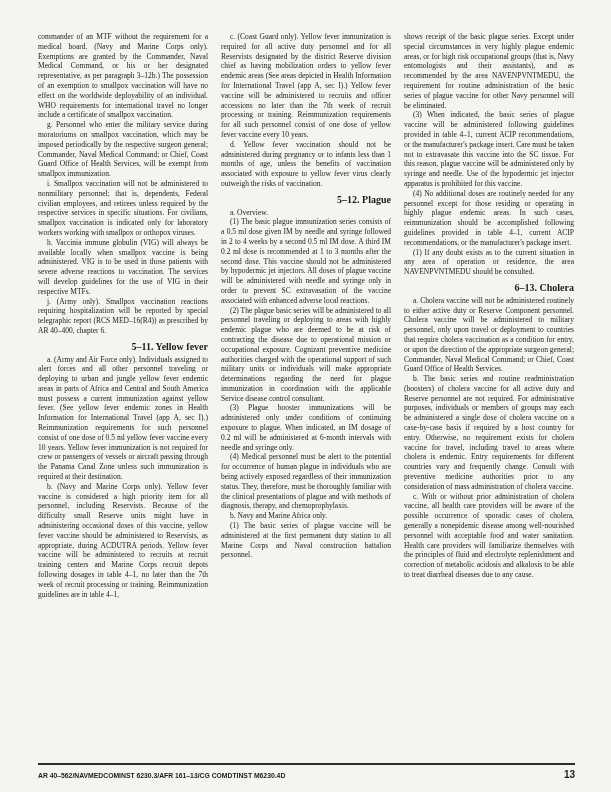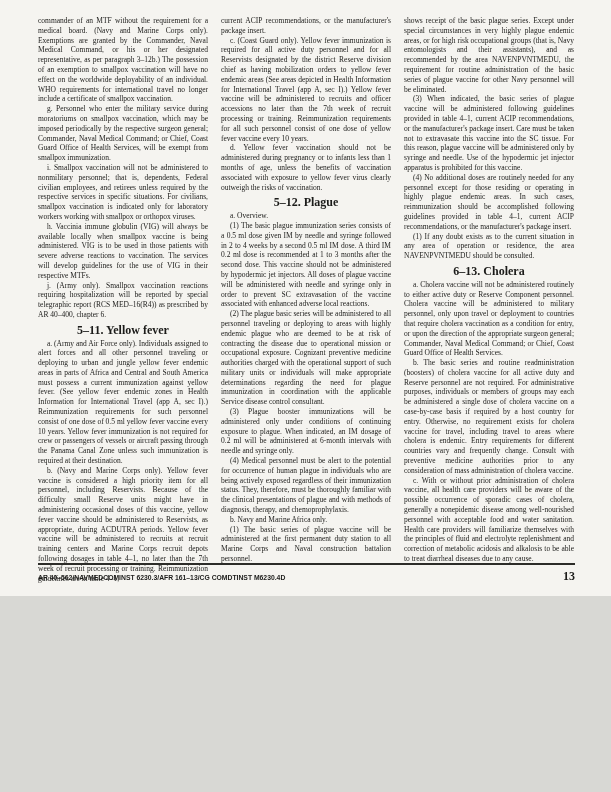--- a/index.html
+++ b/index.html
@@ -3,24 +3,24 @@
 <meta charset="utf-8">
 <style>
   html, body { margin: 0; padding: 0; }
   body {
     width: 611px; height: 792px;
     background: #d8d8d4;
     font-family: "Liberation Serif", serif;
   }
   .page {
     position: relative;
-    width: 611px; height: 596px;
+    width: 611px; height: 792px;
     box-sizing: border-box;
     background: #f5f4f0;
-    padding: 16px 36px 0 38px;
+    padding: 32px 36px 0 38px;
     color: #1b1b19;
     overflow: hidden;
   }
   .columns {
     display: flex;
     gap: 13px;
     height: 706px;
     overflow: hidden;
   }
   .col {
@@ -28,58 +28,57 @@
     flex: 0 0 170px;
     font-size: 7.5px;
     line-height: 9.8px;
     text-align: justify;
     overflow: hidden;
   }
   .col p { margin: 0; text-indent: 9px; }
   .col p.cont { text-indent: 0; }
   .col p.pi { }
   .col h3 {
-    font-size: 12px;
+    font-size: 10px;
     font-weight: bold;
     margin: 6px 0 3px 0;
-    text-align: center;
+    text-align: right;
     text-indent: 0;
   }
   .footer {
     position: absolute;
     left: 38px; right: 36px; bottom: 12px;
     border-top: 2px solid #2c2c28;
     padding-top: 4px;
     display: flex;
     justify-content: space-between;
     align-items: baseline;
     font-family: "Liberation Sans", sans-serif;
     font-weight: bold;
     font-size: 6.8px;
     color: #1b1b19;
   }
-  .footer .page-num { font-size: 12px; font-family: Liberation Serif, serif; }
+  .footer .page-num { font-size: 10px; }
 </style>
 </head>
 <body>
 
 <div class="page">
   <div class="columns">
     <div class="col">
         <p class="cont">commander of an MTF without the requirement for a medical board. (Navy and Marine Corps only). Exemptions are granted by the Commander, Naval Medical Command, or his or her designated representative, as per paragraph 3–12b.) The possession of an exemption to smallpox vaccination will have no effect on the worldwide deployability of an individual. WHO requirements for international travel no longer include a certificate of smallpox vaccination.</p>
         <p class="p">g. Personnel who enter the military service during moratoriums on smallpox vaccination, which may be imposed periodically by the respective surgeon general; Commander, Naval Medical Command; or Chief, Coast Guard Office of Health Services, will be exempt from smallpox immunization.</p>
         <p class="p">i. Smallpox vaccination will not be administered to nonmilitary personnel; that is, dependents, Federal civilian employees, and retirees unless required by the respective services in specific situations. For civilians, smallpox vaccination is indicated only for laboratory workers working with smallpox or orthopox viruses.</p>
         <p class="p">h. Vaccinia immune globulin (VIG) will always be available locally when smallpox vaccine is being administered. VIG is to be used in those patients with severe adverse reactions to vaccination. The services will develop guidelines for the use of VIG in their respective MTFs.</p>
         <p class="p">j. (Army only). Smallpox vaccination reactions requiring hospitalization will be reported by special telegraphic report (RCS MED–16(R4)) as prescribed by AR 40–400, chapter 6.</p>
         <h3>5–11. Yellow fever</h3>
         <p class="p">a. (Army and Air Force only). Individuals assigned to alert forces and all other personnel traveling or deploying to urban and jungle yellow fever endemic areas in parts of Africa and Central and South America must possess a current immunization against yellow fever. (See yellow fever endemic zones in Health Information for International Travel (app A, sec I).) Reimmunization requirements for such personnel consist of one dose of 0.5 ml yellow fever vaccine every 10 years. Yellow fever immunization is not required for crew or passengers of vessels or aircraft passing through the Panama Canal Zone unless such immunization is required at their destination.</p>
         <p class="p">b. (Navy and Marine Corps only). Yellow fever vaccine is considered a high priority item for all personnel, including Reservists. Because of the difficulty small Reserve units might have in administering occasional doses of this vaccine, yellow fever vaccine should be administered to Reservists, as appropriate, during ACDUTRA periods. Yellow fever vaccine will be administered to recruits at recruit training centers and Marine Corps recruit depots following dosages in table 4–1, no later than the 7th week of recruit processing or training. Reimmunization guidelines are in table 4–1,</p>
       </div>
     <div class="col">
-        <p class="cont">current ACIP recommendations, or the manufacturer's package insert.</p>
         <p class="p">c. (Coast Guard only). Yellow fever immunization is required for all active duty personnel and for all Reservists designated by the district Reserve division chief as having mobilization orders to yellow fever endemic areas (See areas depicted in Health Information for International Travel (app A, sec I).) Yellow fever vaccine will be administered to recruits and officer accessions no later than the 7th week of recruit processing or training. Reimmunization requirements for all such personnel consist of one dose of yellow fever vaccine every 10 years.</p>
         <p class="p">d. Yellow fever vaccination should not be administered during pregnancy or to infants less than 1 months of age, unless the benefits of vaccination associated with exposure to yellow fever virus clearly outweigh the risks of vaccination.</p>
         <h3>5–12. Plague</h3>
         <p class="pi">a. Overview.</p>
         <p class="p">(1) The basic plague immunization series consists of a 0.5 ml dose given IM by needle and syringe followed in 2 to 4 weeks by a second 0.5 ml IM dose. A third IM 0.2 ml dose is recommended at 1 to 3 months after the second dose. This vaccine should not be administered by hypodermic jet injectors. All doses of plague vaccine will be administered with needle and syringe only in order to prevent SC extravasation of the vaccine associated with enhanced adverse local reactions.</p>
         <p class="p">(2) The plague basic series will be administered to all personnel traveling or deploying to areas with highly endemic plague who are deemed to be at risk of contracting the disease due to operational mission or occupational exposure. Cognizant preventive medicine authorities charged with the operational support of such military units or individuals will make appropriate determinations regarding the need for plague immunization in coordination with the applicable Service disease control consultant.</p>
         <p class="p">(3) Plague booster immunizations will be administered only under conditions of continuing exposure to plague. When indicated, an IM dosage of 0.2 ml will be administered at 6-month intervals with needle and syringe only.</p>
         <p class="p">(4) Medical personnel must be alert to the potential for occurrence of human plague in individuals who are being actively exposed regardless of their immunization status. They, therefore, must be thoroughly familiar with the clinical presentations of plague and with methods of diagnosis, therapy, and chemoprophylaxis.</p>
         <p class="pi">b. Navy and Marine Africa only.</p>
         <p class="p">(1) The basic series of plague vaccine will be administered at the first permanent duty station to all Marine Corps and Naval construction battalion personnel.</p>

